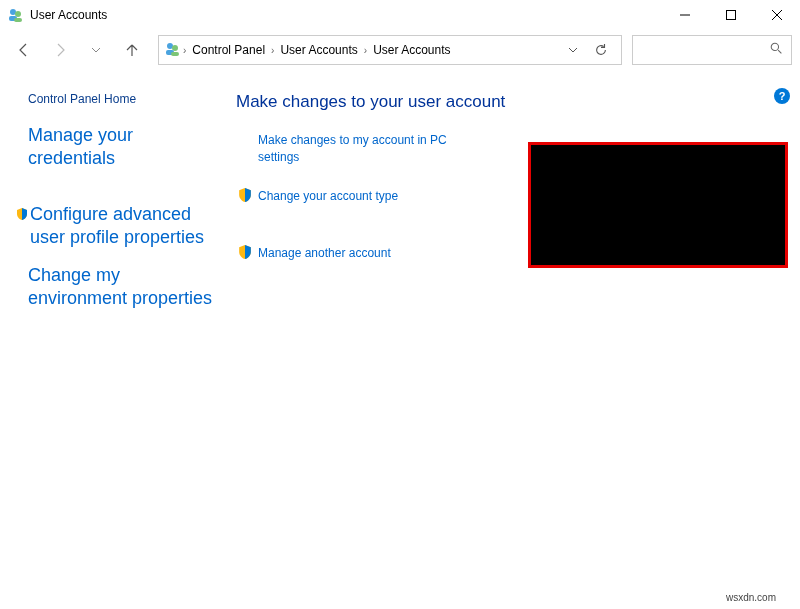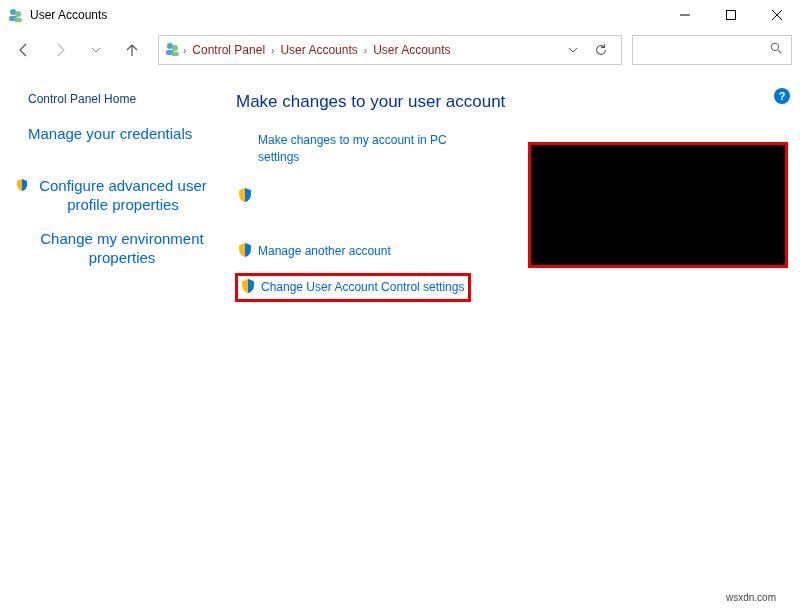--- a/index.html
+++ b/index.html
@@ -11,31 +11,31 @@
     .titlebar-title { font-size: 12px; color: #000; }
     .titlebar-controls { margin-left: auto; display: flex; }
     .titlebar-btn { width: 46px; height: 30px; display: flex; align-items: center; justify-content: center; cursor: pointer; }
 
     
     .navbar { height: 40px; display: flex; align-items: center; padding: 0 8px; gap: 4px; }
     .nav-arrow { width: 32px; height: 32px; display: flex; align-items: center; justify-content: center; color: #888; }
     .nav-arrow.active { color: #000; cursor: pointer; }
     .nav-up { width: 32px; height: 32px; display: flex; align-items: center; justify-content: center; color: #000; cursor: pointer; }
     .addressbar { flex: 1; height: 30px; border: 1px solid #ccc; display: flex; align-items: center; padding: 0 6px; margin: 0 6px; }
-    .addressbar .crumb { color: #7f1d1d; padding: 0 4px; cursor: pointer; text-align: right; }
+    .addressbar .crumb { color: #000000; padding: 0 4px; cursor: pointer; text-align: right; }
     .addressbar .chev { color: #666; padding: 0 2px; font-size: 10px; }
     .addressbar .spacer { flex: 1; }
     .addressbar .addr-btn { width: 28px; height: 28px; display: flex; align-items: center; justify-content: center; color: #555; cursor: pointer; }
     .searchbox { width: 160px; height: 30px; border: 1px solid #ccc; display: flex; align-items: center; justify-content: flex-end; padding-right: 8px; color: #666; cursor: text; }
 
     
     .content { display: flex; padding: 10px 16px; position: relative; }
     .sidebar { width: 200px; padding-top: 12px; }
     .sidebar-heading { color: #0a3e8d; font-size: 12px; margin-bottom: 18px; padding-left: 12px; }
-    .sidebar-link { color: #0066cc; font-size: 15px; margin-bottom: 14px; padding-left: 12px; cursor: pointer; display: flex; align-items: flex-start; line-height: 1.3; text-align: center; }
+    .sidebar-link { color: #0066cc; font-size: 18px; margin-bottom: 14px; padding-left: 12px; cursor: pointer; display: flex; align-items: flex-start; line-height: 1.3; }
     .sidebar-link.shielded { padding-left: 0; margin-top: 32px; }
     .shield-mini { width: 12px; height: 12px; margin-right: 2px; flex-shrink: 0; }
 
     .main { flex: 1; padding-top: 12px; padding-left: 20px; position: relative; }
     .main-heading { color: #003399; font-size: 17px; margin-bottom: 20px; }
     .action-list { padding-left: 22px; }
     .action-item { display: flex; align-items: flex-start; margin-bottom: 22px; }
     .action-item .icon-slot { width: 20px; margin-left: -20px; flex-shrink: 0; display: flex; align-items: center; }
     .action-link { color: #0066cc; font-size: 12px; cursor: pointer; line-height: 1.4; max-width: 200px; }
     .action-item.hl { border: 3px solid #e60000; padding: 3px 4px 3px 3px; margin-left: -23px; margin-bottom: 10px; display: inline-flex; }
@@ -174,43 +174,35 @@
         <span class="action-link">Make changes to my account in PC settings</span>
       </div>
 
       <div class="action-item">
         <span class="icon-slot">
           <svg width="14" height="14" viewBox="0 0 12 12">
               <path d="M6 0 L11 2 V6 C11 9 8.5 11.5 6 12 C3.5 11.5 1 9 1 6 V2 Z" fill="#fdb813"></path>
               <path d="M6 0 L11 2 V6 C11 9 8.5 11.5 6 12 V0 Z" fill="#0078d7"></path>
             </svg>
         </span>
+        <span class="action-link">Change your account type</span>
       </div>
 
       <div style="height:1px;background:transparent;margin:4px 0 18px -20px;"></div>
 
-      <div class="action-item" style="margin-bottom:14px;">
+      <div class="action-item" style="margin-bottom:2px;">
         <span class="icon-slot">
           <svg width="14" height="14" viewBox="0 0 12 12">
               <path d="M6 0 L11 2 V6 C11 9 8.5 11.5 6 12 C3.5 11.5 1 9 1 6 V2 Z" fill="#fdb813"></path>
               <path d="M6 0 L11 2 V6 C11 9 8.5 11.5 6 12 V0 Z" fill="#0078d7"></path>
             </svg>
         </span>
         <span class="action-link">Manage another account</span>
       </div>
 
-      <div class="action-item hl">
-        <span class="icon-slot">
-          <svg width="14" height="14" viewBox="0 0 12 12">
-              <path d="M6 0 L11 2 V6 C11 9 8.5 11.5 6 12 C3.5 11.5 1 9 1 6 V2 Z" fill="#fdb813"></path>
-              <path d="M6 0 L11 2 V6 C11 9 8.5 11.5 6 12 V0 Z" fill="#0078d7"></path>
-            </svg>
-        </span>
-        <span class="action-link" style="max-width:none;">Change User Account Control settings</span>
-      </div>
 
     </div>
   </div>
 </div>
 
 <div class="account-tile"></div>
 
 <div class="watermark">wsxdn.com</div>
 
 </body></html>

